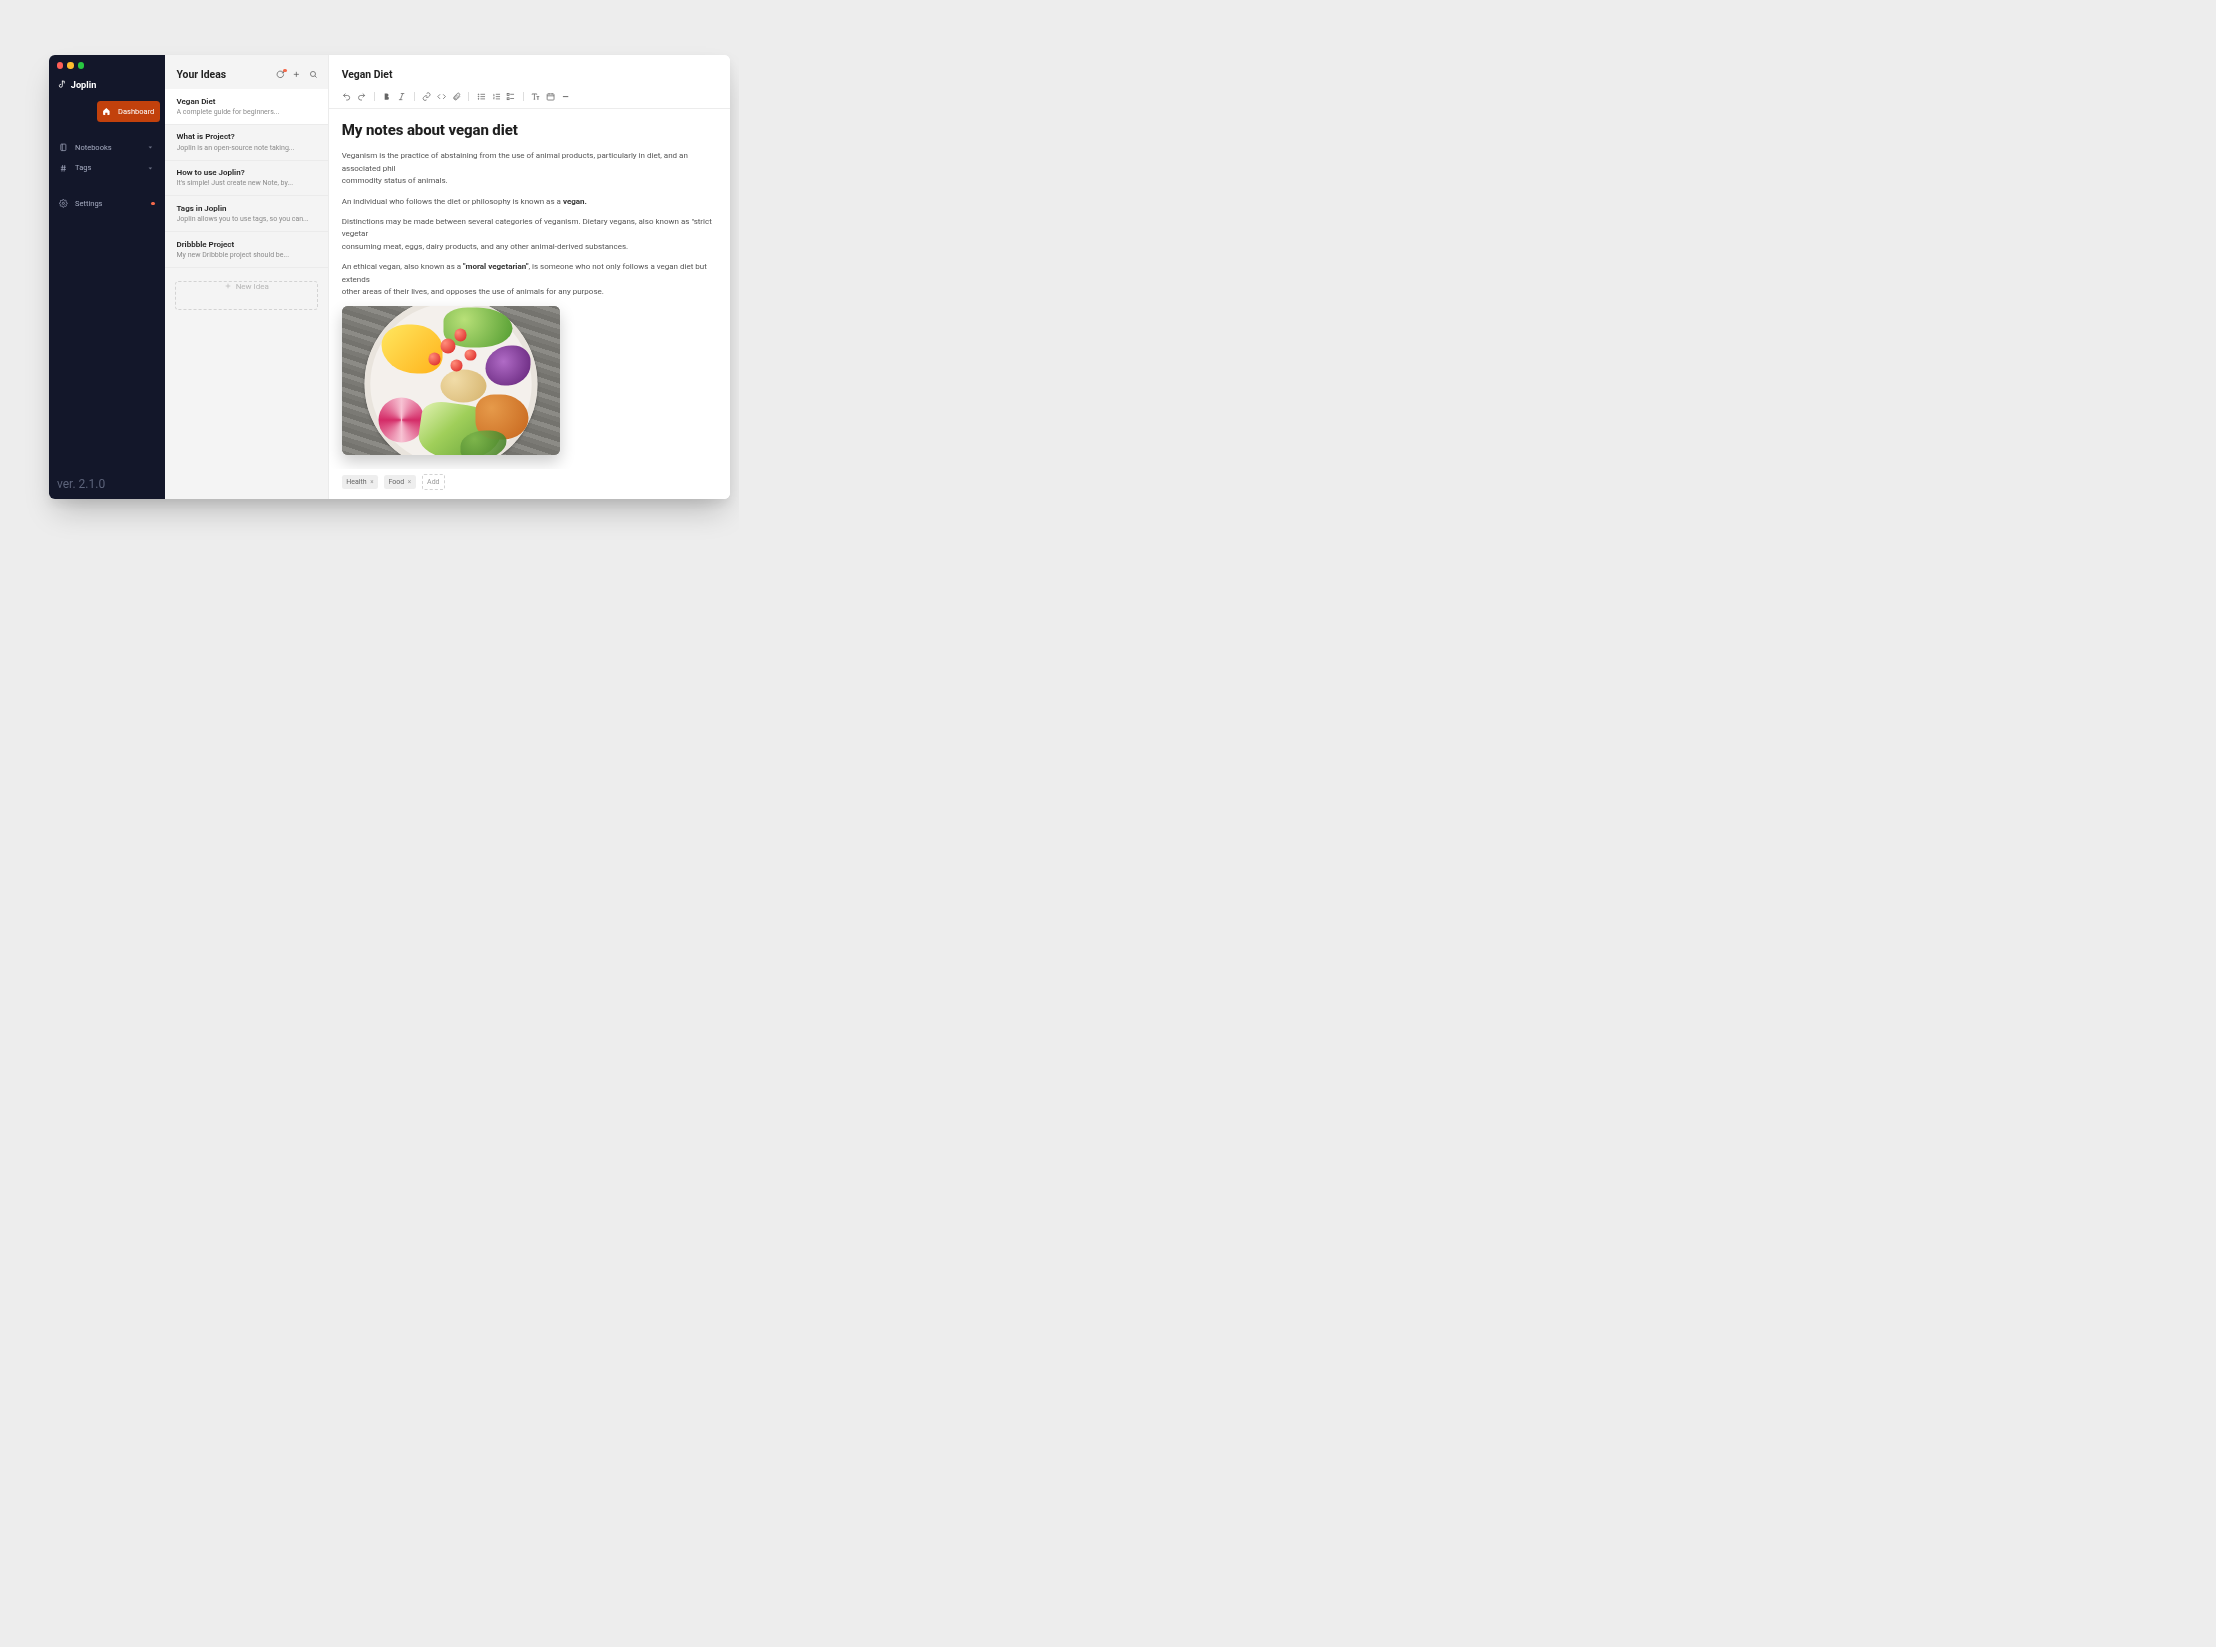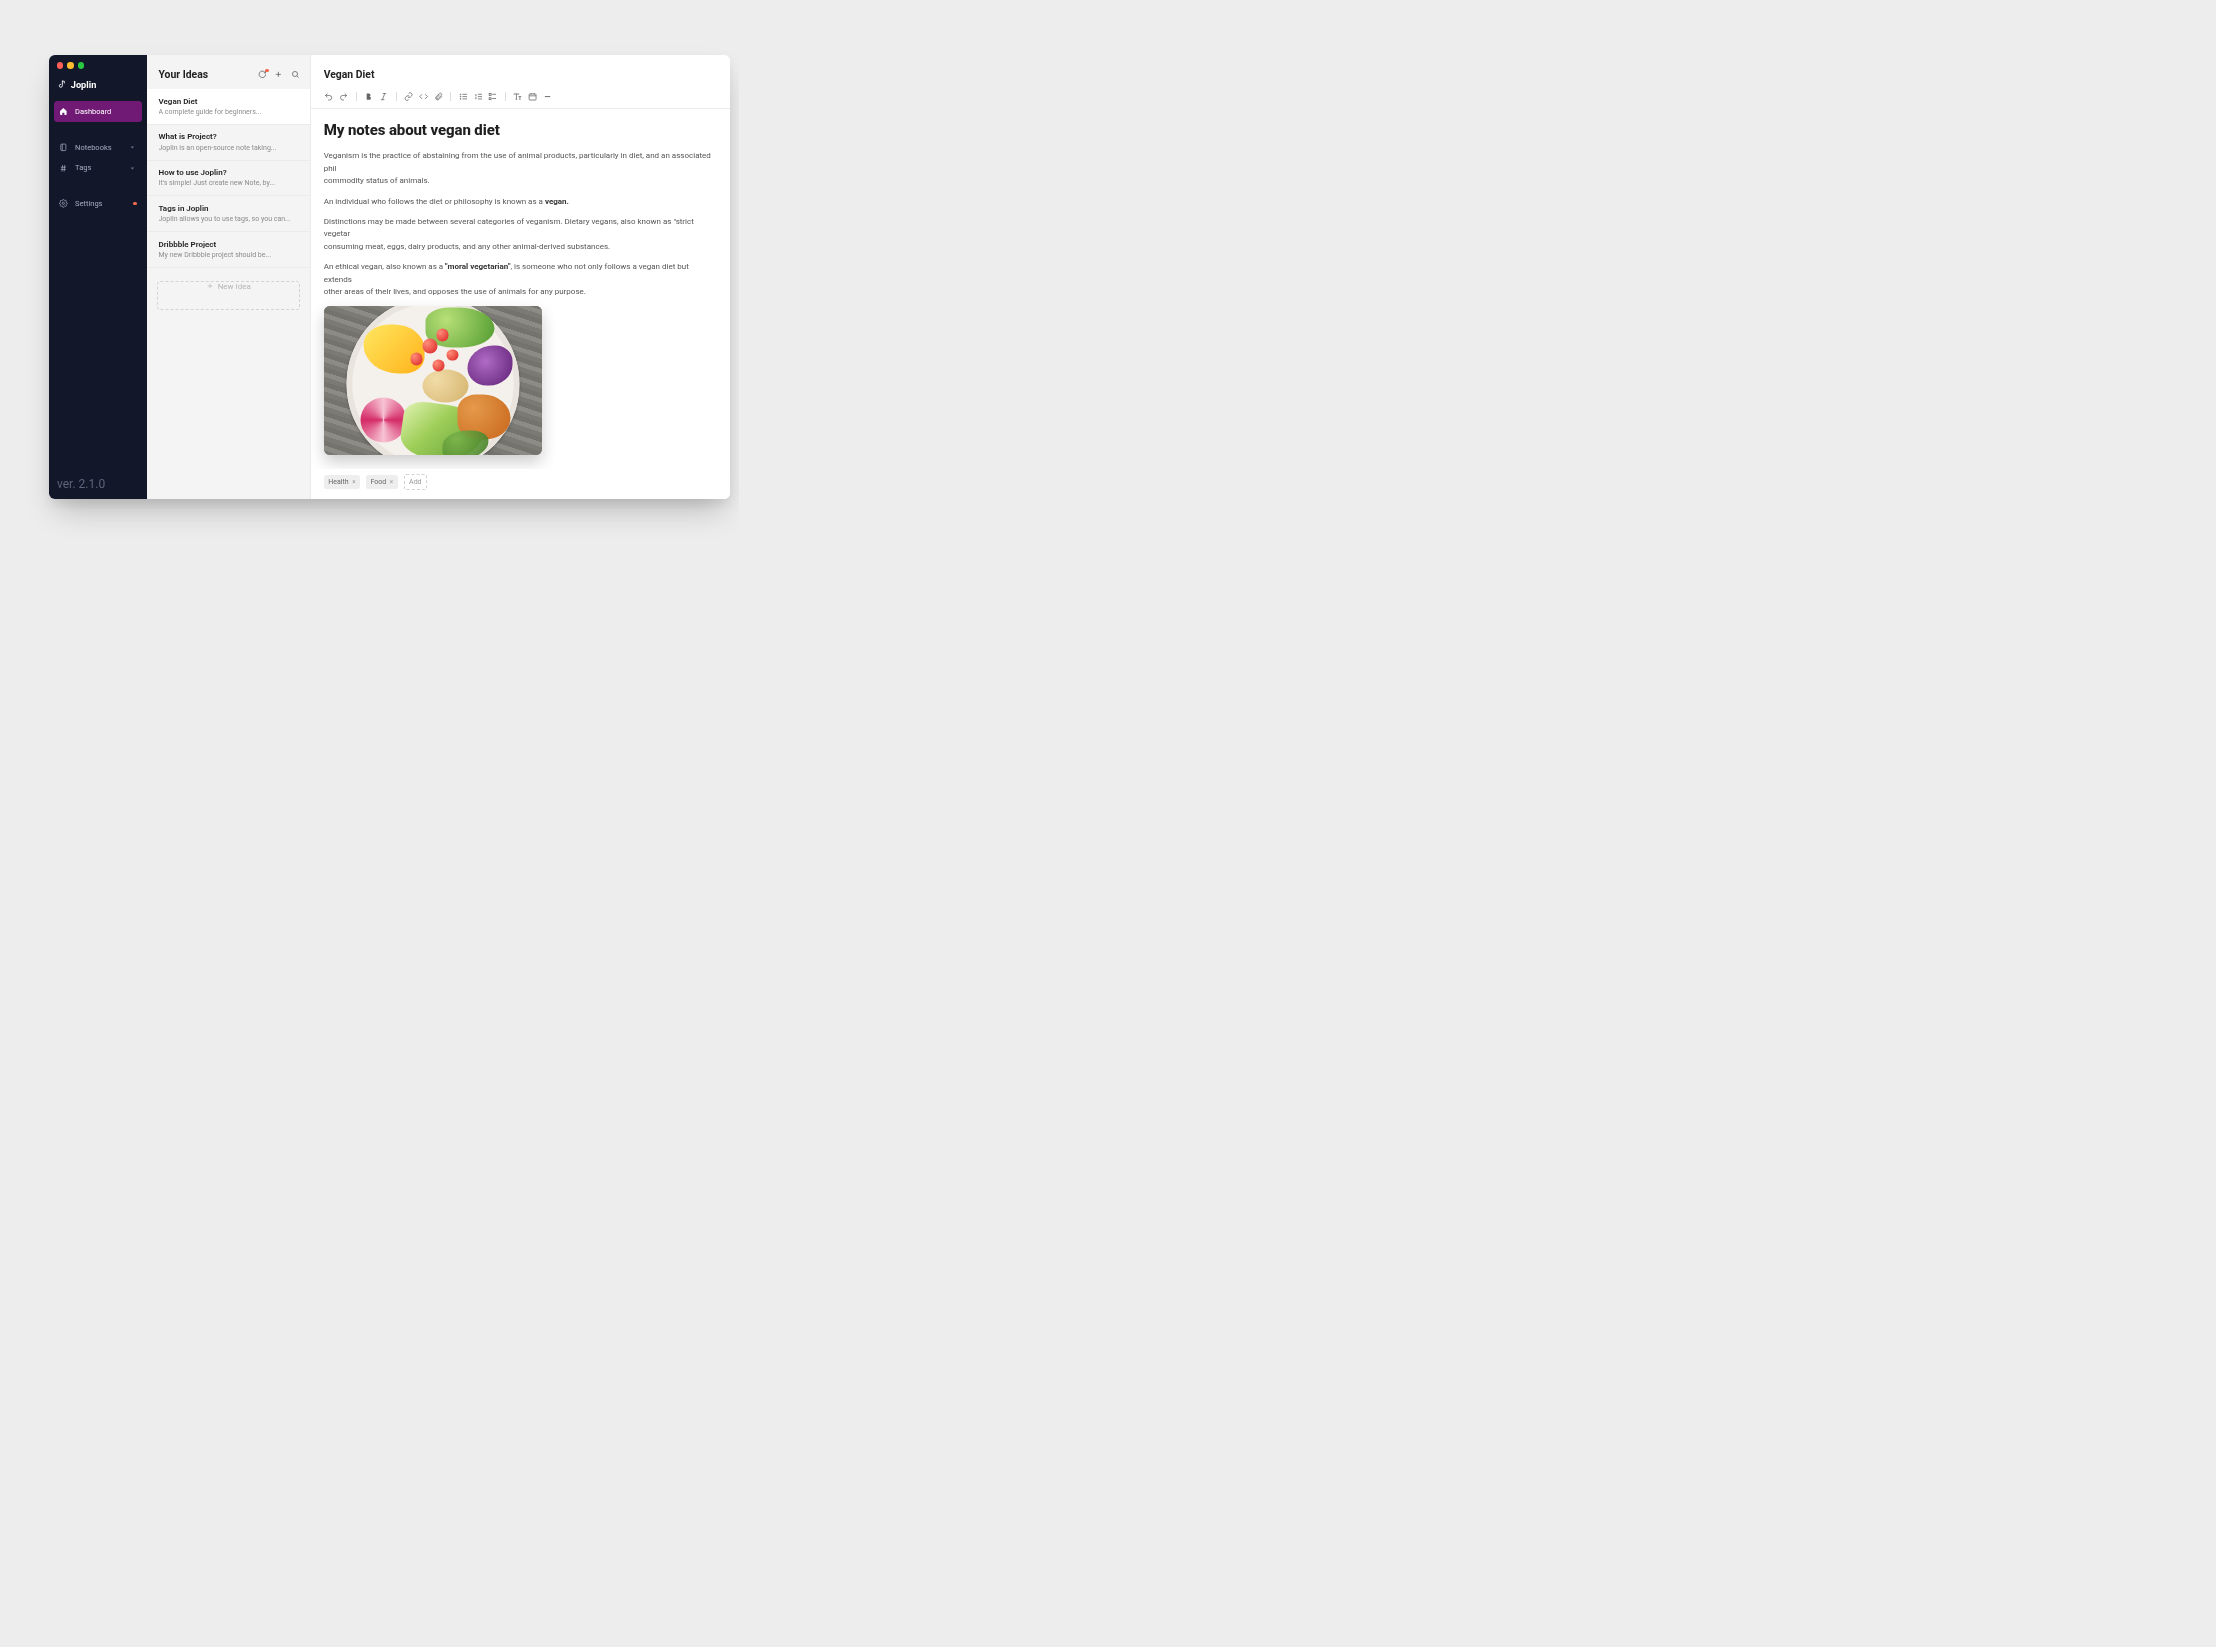--- a/index.html
+++ b/index.html
@@ -22,21 +22,21 @@
     background: #fff;
     border-radius: 5.8px;
     box-shadow: 0 17.3px 29px -5.8px rgba(0,0,0,0.22), 0 4.6px 9.2px rgba(0,0,0,0.06);
     display: flex;
     overflow: hidden;
     position: relative;
   }
 
   
   .sidebar {
-    width: 98px;
+    width: 116px;
     background: #13172a;
     color: #a5abc0;
     display: flex;
     flex-direction: column;
     flex-shrink: 0;
     position: relative;
   }
   .traffic-lights {
     display: flex;
     gap: 4px;
@@ -66,22 +66,23 @@
     align-items: center;
     gap: 7px;
     padding: 5.8px 5.8px;
     border-radius: 3.5px;
     font-size: 7.5px;
     cursor: pointer;
     color: #a5abc0;
     position: relative;
   }
   .nav-item.active {
-    background: #701a75;
+    background: #c2410c;
     color: #fff;
+    margin-left: 43px;
   }
   .nav-item svg { width: 8.7px; height: 8.7px; flex-shrink: 0; }
   .nav-spacer { height: 15px; }
   .nav-chevron {
     margin-left: auto;
     opacity: .6;
   }
   .nav-badge-dot {
     margin-left: auto;
     width: 3.5px; height: 3.5px; border-radius:50%;

